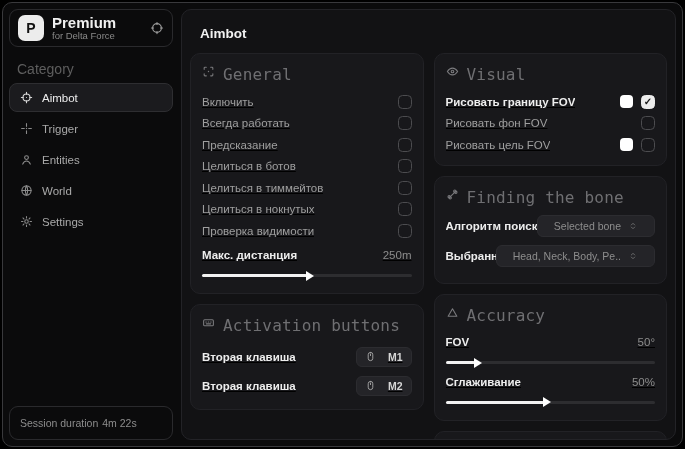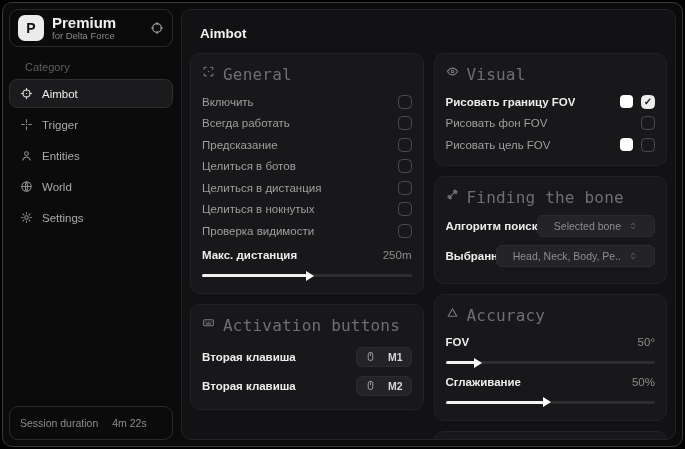--- a/index.html
+++ b/index.html
@@ -9,39 +9,39 @@
   
   .sidebar{width:164px;flex:none;display:flex;flex-direction:column;}
   .brand{display:flex;align-items:center;gap:8px;border:1px solid #2a2a2d;border-radius:9px;
     padding:6px 8px;height:38px;box-sizing:border-box;}
   .logo{width:26px;height:26px;border-radius:7px;background:#ececec;color:#121212;
     display:flex;align-items:center;justify-content:center;font-weight:700;font-size:14px;flex:none;}
   .brand-txt{flex:1;min-width:0;line-height:1.15;}
   .brand-name{font-size:15px;font-weight:700;color:#f0f0f0;}
   .brand-sub{font-size:9.5px;color:#8a8a8a;}
   .brand-action{color:#9a9a9a;display:flex;flex:none;cursor:pointer;}
-  .category{font-size:11px;color:#5e5e5e;margin:14px 16px 6px;}
+  .category{font-size:14px;color:#5e5e5e;margin:14px 8px 6px;}
   .nav-item{display:flex;align-items:center;gap:9px;height:27px;padding:0 10px;margin-bottom:2px;
     border:1px solid transparent;border-radius:8px;color:#a9a9a9;font-size:11.5px;cursor:pointer;}
   .nav-item .nav-ic{display:flex;color:#8b8b8b;}
   .nav-item.active{background:#1b1b1e;border-color:#2e2e31;color:#ededed;}
   .nav-item.active .nav-ic{color:#d8d8d8;}
   .session{margin-top:auto;border:1px solid #2a2a2d;border-radius:9px;padding:10px 10px;
-    font-size:10.5px;color:#8d8d8d;display:flex;gap:14px;}
+    font-size:10.5px;color:#8d8d8d;display:flex;gap:4px;}
   
   .main{flex:1;min-width:0;background:#121214;border:1px solid #232327;border-radius:10px;
     padding:8px 8px 0;box-sizing:border-box;overflow:hidden;}
   .page-title{font-size:13.5px;font-weight:700;color:#f2f2f2;margin:8px 0 12px 10px;}
   .cols{display:flex;gap:10px;align-items:flex-start;}
   .col{flex:1;min-width:0;display:flex;flex-direction:column;gap:10px;}
   .card{background:#18181b;border:1px solid #222226;border-radius:10px;padding:9px 11px;box-sizing:border-box;}
   .sec-head{display:flex;align-items:flex-start;gap:8px;color:#6f6f72;
     font-family:"DejaVu Sans Mono",monospace;font-size:16px;margin:2px 0 7px;letter-spacing:.2px;}
   .sec-head .sic{display:flex;color:#7a7a7d;}
-  .row{display:flex;align-items:center;justify-content:space-between;height:21.5px;}
+  .row{display:flex;align-items:center;justify-content:space-between;height:21.5px;text-decoration:underline;}
   .row-tall{height:29px;}
   .lbl{font-size:11.5px;color:#9f9f9f;font-weight:500;white-space:nowrap;overflow:hidden;}
   .lbl.bright{color:#ededed;font-weight:700;}
   .val{font-size:11.5px;color:#8c8c8c;white-space:nowrap;flex:none;margin-left:8px;}
   .ctrls{display:flex;align-items:center;gap:8px;flex:none;}
   .checkbox{width:14px;height:14px;border:1.5px solid #4c4c4f;border-radius:4.5px;
     box-sizing:border-box;flex:none;cursor:pointer;position:relative;}
   .checkbox.checked{background:#ececec;border-color:#ececec;}
   .checkbox.checked::after{content:"✓";position:absolute;inset:0;display:flex;align-items:center;
     justify-content:center;font-size:10px;font-weight:700;color:#141414;}
@@ -163,21 +163,21 @@
           </div>
           <div class="row">
             <span class="lbl">Предсказание</span>
             <span class="checkbox"></span>
           </div>
           <div class="row">
             <span class="lbl">Целиться в ботов</span>
             <span class="checkbox"></span>
           </div>
           <div class="row">
-            <span class="lbl">Целиться в дистанция</span>
+            <span class="lbl">Целиться в тиммейтов</span>
             <span class="checkbox"></span>
           </div>
           <div class="row">
             <span class="lbl">Целиться в нокнутых</span>
             <span class="checkbox"></span>
           </div>
           <div class="row">
             <span class="lbl">Проверка видимости</span>
             <span class="checkbox"></span>
           </div>

